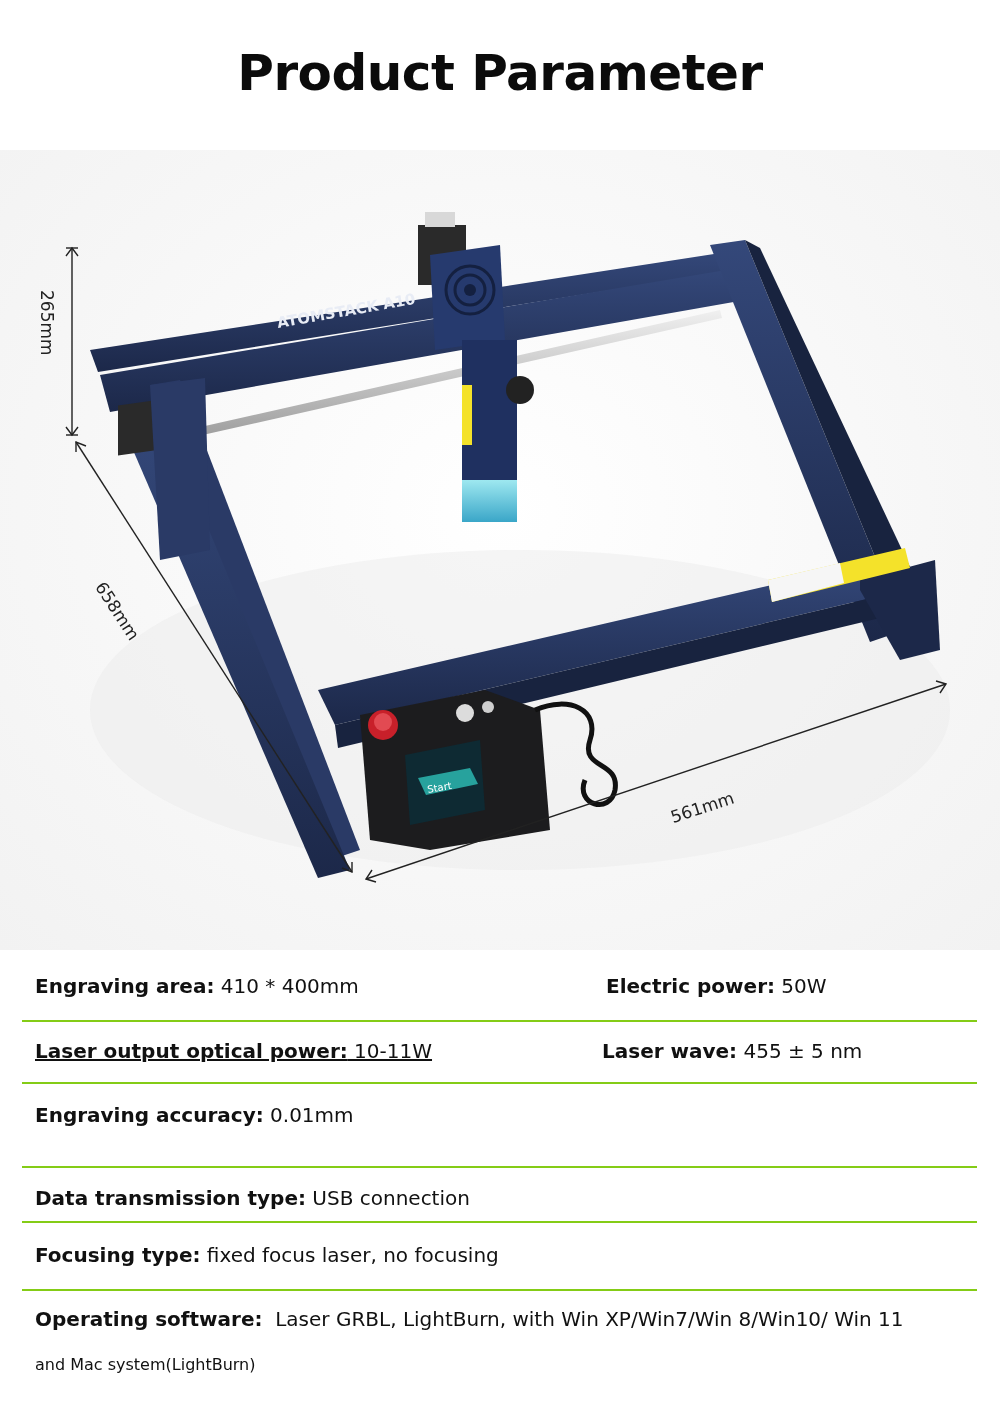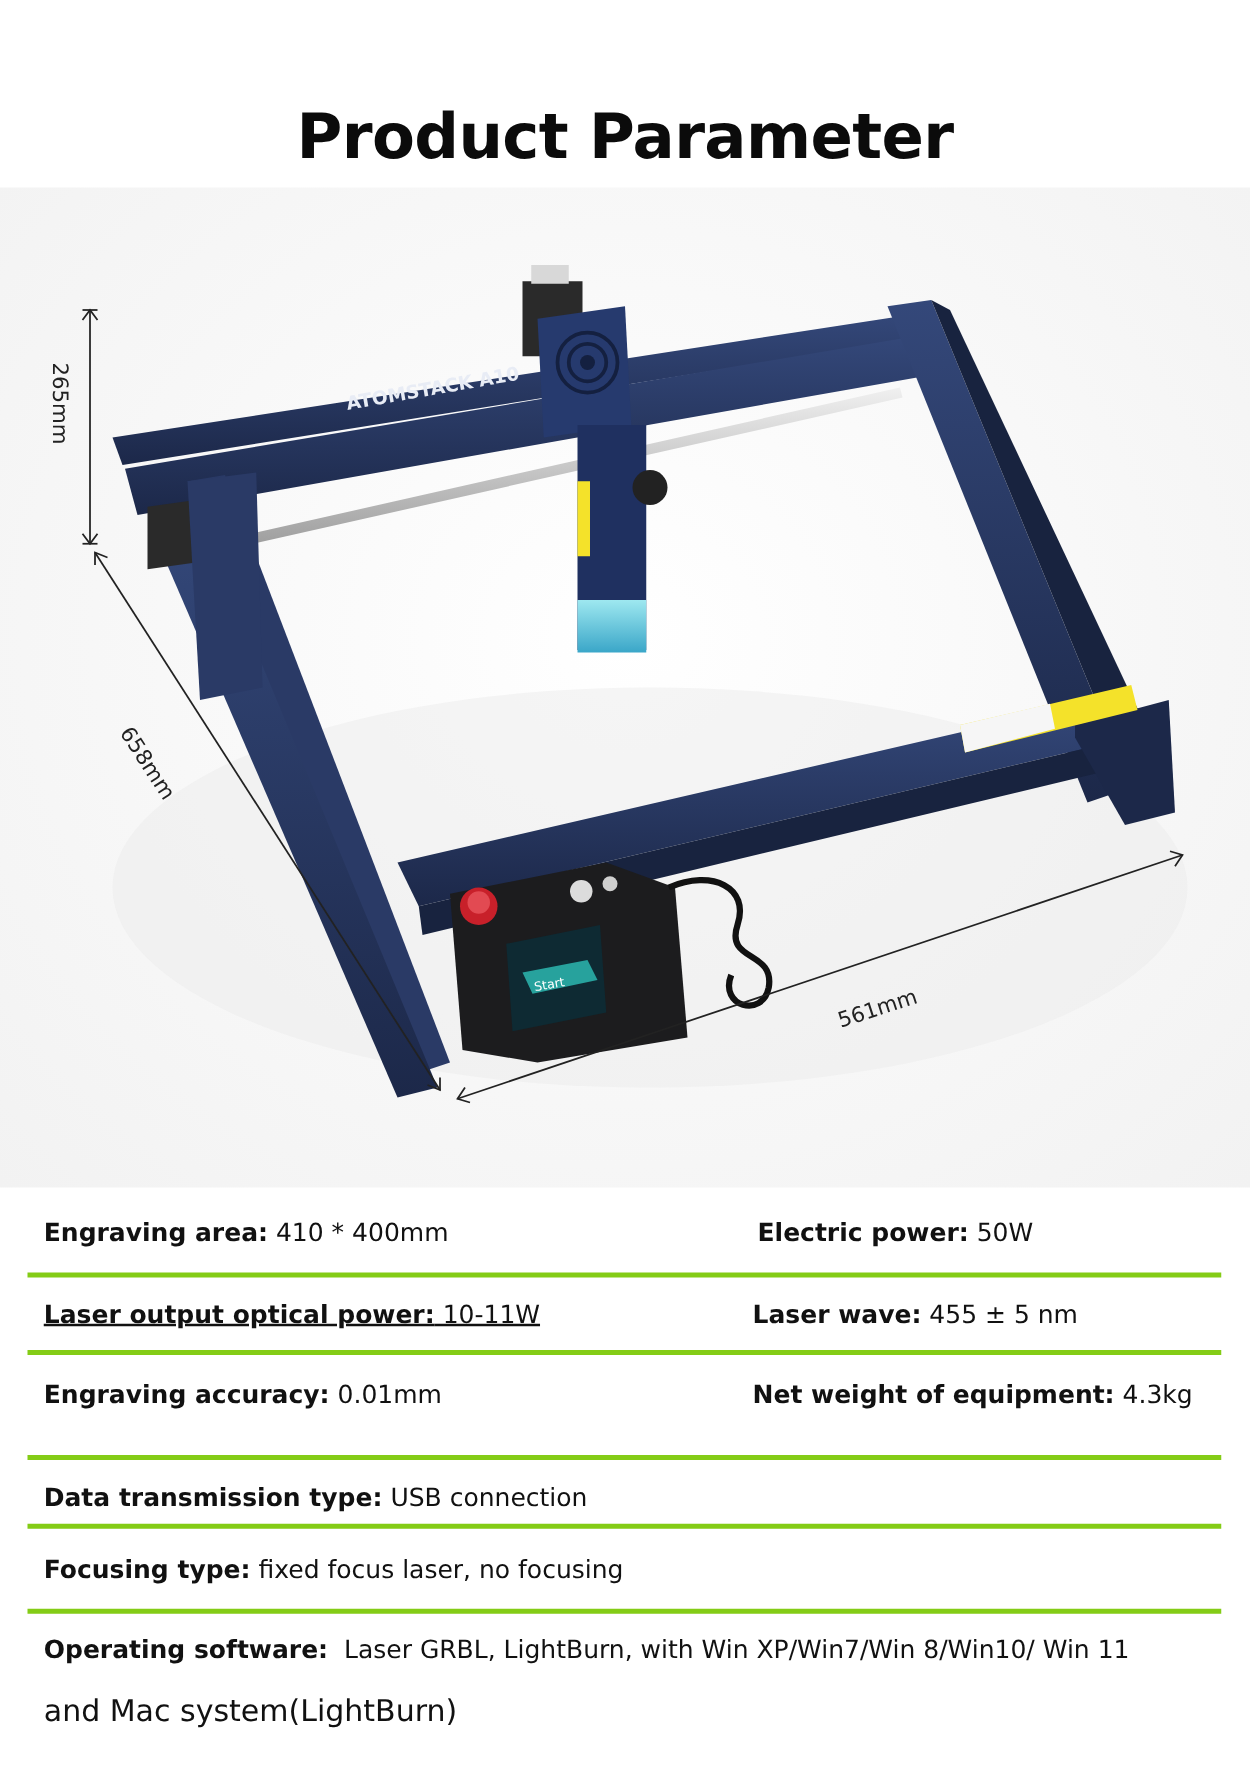--- a/index.html
+++ b/index.html
@@ -1,44 +1,44 @@
 <!DOCTYPE html>
 <html><head>
 <meta charset="utf-8">
 <style>
   * { box-sizing: border-box; margin: 0; padding: 0; }
   html, body { width: 1000px; height: 1424px; background: #ffffff; overflow: hidden; }
   body { font-family: "DejaVu Sans", sans-serif; color: #111; position: relative; }
 
   .title {
     position: absolute; top: 44px; left: 0; width: 1000px; text-align: center;
-    font-size: 50px; font-weight: bold; letter-spacing: -0.5px; color: #0b0b0b; margin-top: 36px;
+    font-size: 50px; font-weight: bold; letter-spacing: -0.5px; color: #0b0b0b;
   }
 
   .hero {
     position: absolute; top: 150px; left: 0; width: 1000px; height: 800px;
     background: radial-gradient(ellipse at 50% 45%, #ffffff 0%, #f7f7f7 60%, #f2f2f2 100%);
   }
   .hero svg { position: absolute; left: 0; top: 0; }
 
   .dim-label {
     position: absolute; font-family: "DejaVu Sans", sans-serif; font-size: 17px; color: #222;
     white-space: nowrap;
   }
 
   .specs { position: absolute; left: 22px; top: 950px; width: 955px; }
   .row {
-    position: relative; border-bottom: 4px solid #84cc16;
+    position: relative; border-bottom: 2px solid #84cc16;
     display: flex; align-items: center;
   }
   .row.last { border-bottom: none; }
   .cell { position: absolute; font-size: 20px; white-space: nowrap; }
   .k { font-weight: bold; }
   .v { font-weight: normal; }
-  .sw-line { position: absolute; left: 13px; font-size: 24px; white-space: nowrap; }
+  .sw-line { position: absolute; left: 13px; font-size: 16px; white-space: nowrap; }
 </style>
 </head>
 <body>
 
 <div class="title">Product Parameter</div>
 
 <div class="hero">
   <svg width="1000" height="800" viewBox="0 0 1000 800">
     <defs>
       <linearGradient id="rail" x1="0" y1="0" x2="0" y2="1">
@@ -146,23 +146,20 @@
     </div>
     <div class="cell" style="left:580px; top:17px;">
       <span class="k">Laser wave:</span><span class="v"> 455 ± 5 nm</span>
     </div>
   </div>
 
   <div class="row" style="height:84px;">
     <div class="cell" style="left:13px; top:19px;">
       <span class="k">Engraving accuracy:</span><span class="v"> 0.01mm</span>
     </div>
-    <div class="cell" style="left:580px; top:19px;">
-      <span class="k">Net weight of equipment:</span><span class="v"> 4.3kg</span>
-    </div>
   </div>
 
   <div class="row" style="height:55px;">
     <div class="cell" style="left:13px; top:18px;">
       <span class="k">Data transmission type:</span><span class="v"> USB connection</span>
     </div>
   </div>
 
   <div class="row" style="height:68px;">
     <div class="cell" style="left:13px; top:20px;">

